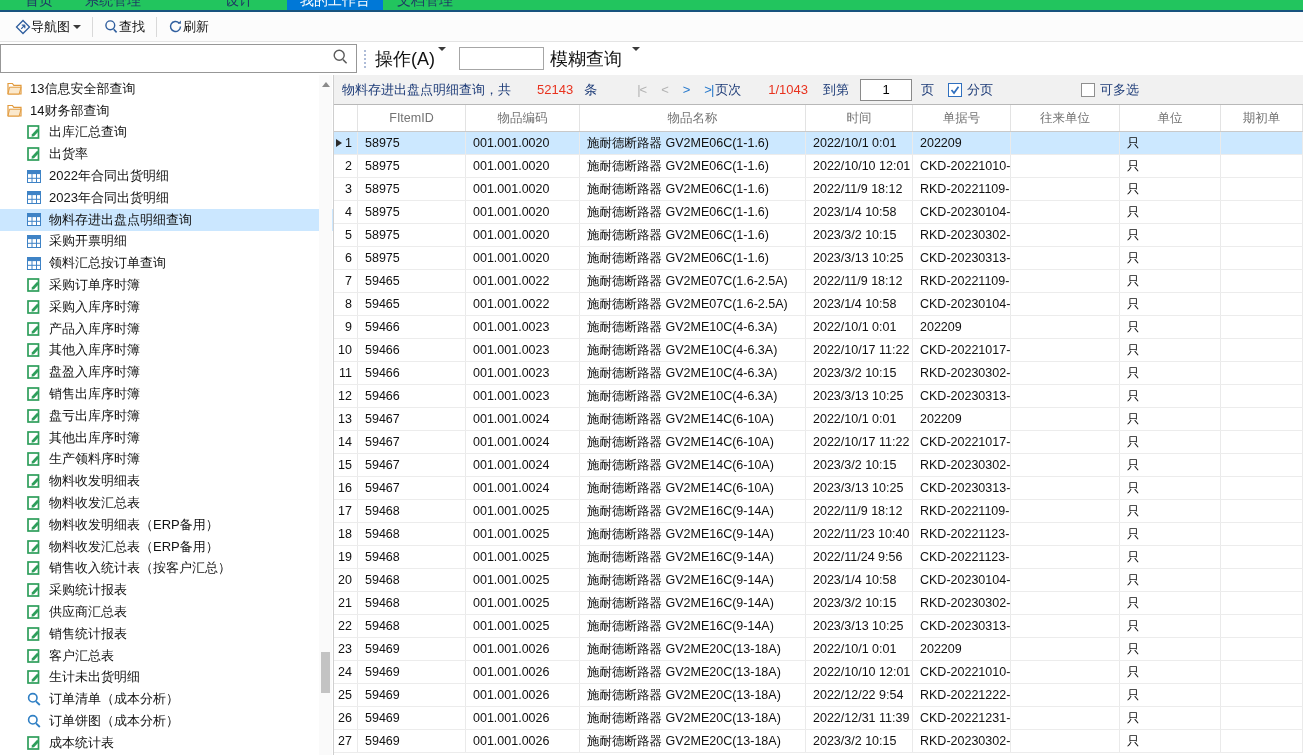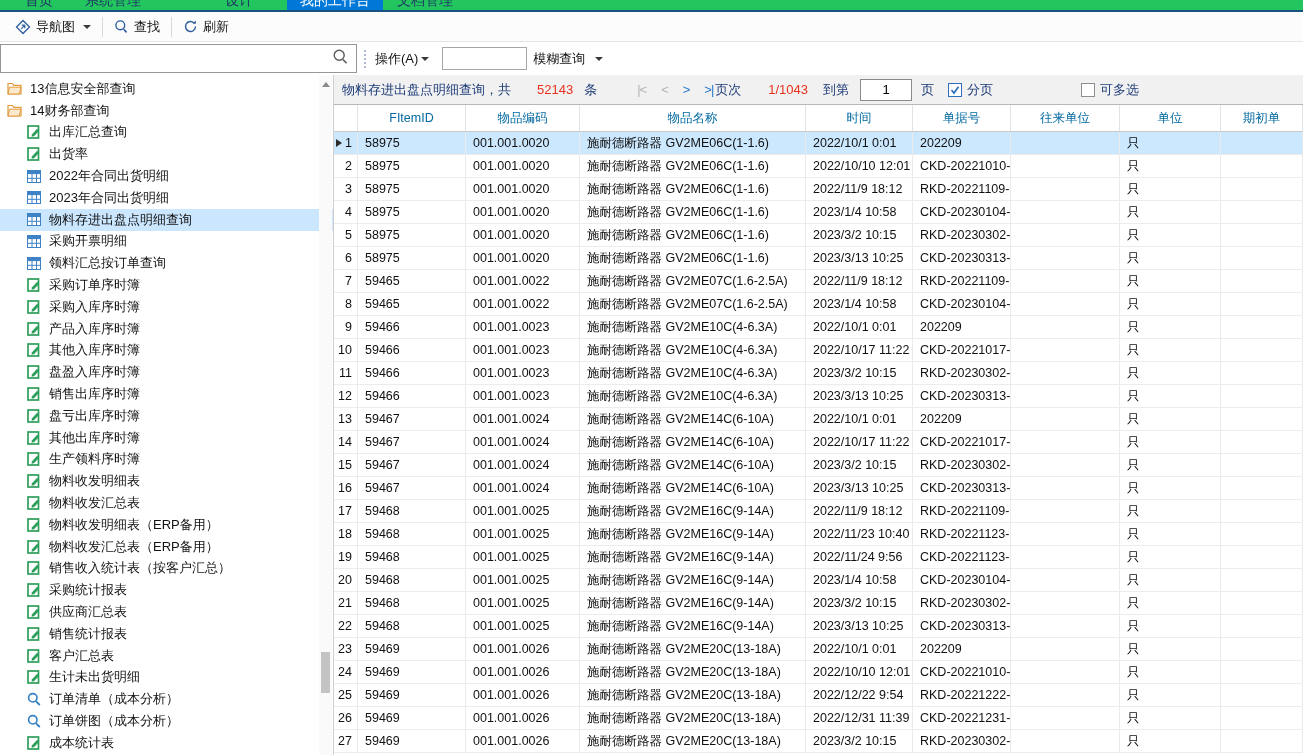--- a/index.html
+++ b/index.html
@@ -14,37 +14,37 @@
   .tab:nth-child(1){ margin-left:25px; }
   .tab:nth-child(2){ margin-left:32px; }
   .tab:nth-child(3){ margin-left:84px; }
   .tab:nth-child(4){ margin-left:34px; }
   .tab:nth-child(5){ margin-left:14px; }
   .topline { height:2px; background:#17537e; }
 
   
   .toolbar { height:30px; display:flex; align-items:center; padding-left:6px;
              background:#fcfcfc; border-bottom:1px solid #e4e4e4; }
-  .tbtn { display:flex; align-items:center; gap:5px; font-size:13px; color:#111;
+  .tbtn { display:flex; align-items:center; font-size:13px; color:#111;
           padding:0 9px; height:26px; cursor:default; }
   .tbtn svg { display:block; }
   .caret { width:0; height:0; border-left:4px solid transparent;
            border-right:4px solid transparent; border-top:4px solid #3a3a3a; margin-left:3px; }
   .tsep { width:1px; height:20px; background:#d9d9d9; margin:0 2px; }
 
   
   .band { height:33px; display:flex; align-items:center; background:#fff; }
   .sbox { width:357px; height:29px; border:1px solid #979797; background:#fff;
           display:flex; align-items:center; }
   .sbox input { flex:1; border:none; outline:none; font-size:13px; padding-left:6px;
                 background:transparent; }
   .sbox .mag { margin-right:7px; }
   .grip { width:2px; height:18px; margin-left:7px;
           border-left:2px dotted #aebcd8; }
-  .abtn { display:flex; align-items:center; font-size:13px; color:#111; margin-left:9px; }
+  .abtn { display:flex; font-size:18px; color:#111; margin-left:9px; }
   .ainput { width:85px; height:23px; border:1px solid #a6a6a6; background:#fff;
             margin-left:13px; font-size:13px; padding:0 4px; }
   .fuzzy { margin-left:6px; }
   .fuzzy .caret { margin-left:10px; }
 
   
   .content { display:flex; height:680px; }
 
   
   .sidebar { width:334px; border-right:1px solid #cfcfcf; position:relative;
@@ -82,21 +82,21 @@
          justify-content:center; }
   .cbx.on  { border:1px solid #2f6fbe; margin-left:14px; }
   .cbx.off { border:1px solid #8f8f8f; margin-left:88px; }
   .cbx-lab { margin-left:5px; }
 
   
   .tablewrap { flex:1; background:#fff; font-size:12.5px; overflow:hidden; }
   .gridcols { display:grid;
     grid-template-columns:24px 108px 114px 226px 107px 98px 109px 101px minmax(50px,1fr); }
   .thead { height:27px; border-bottom:1px solid #c9c9c9; background:#fff; }
-  .th { display:flex; align-items:center; justify-content:center; color:#0369a1;
+  .th { display:flex; align-items:center; justify-content:center; color:#737373;
         border-right:1px solid #e3e3e3; overflow:hidden; white-space:nowrap; }
   .trow { height:23px; border-bottom:1px solid #ececec; background:#fff; }
   .trow.selected { background:#cce8ff; }
   .td { display:flex; align-items:center; padding-left:7px; border-right:1px solid #eaeaea;
         white-space:nowrap; overflow:hidden; color:#101010; }
   .td.c0 { justify-content:flex-end; padding:0 5px 0 2px; }
   .row-indicator { width:0; height:0; border-left:6px solid #2b2b2b;
                    border-top:4px solid transparent; border-bottom:4px solid transparent;
                    margin-right:auto; }
 </style>

